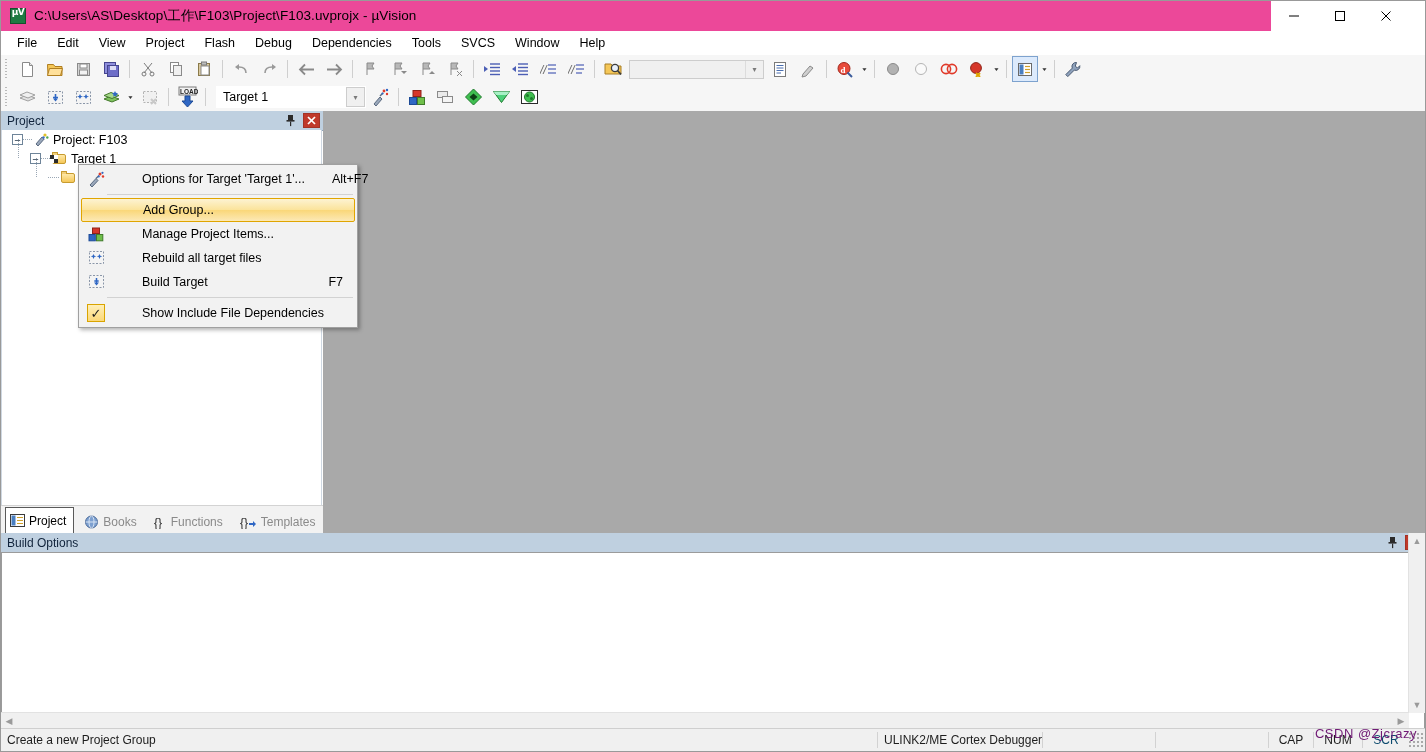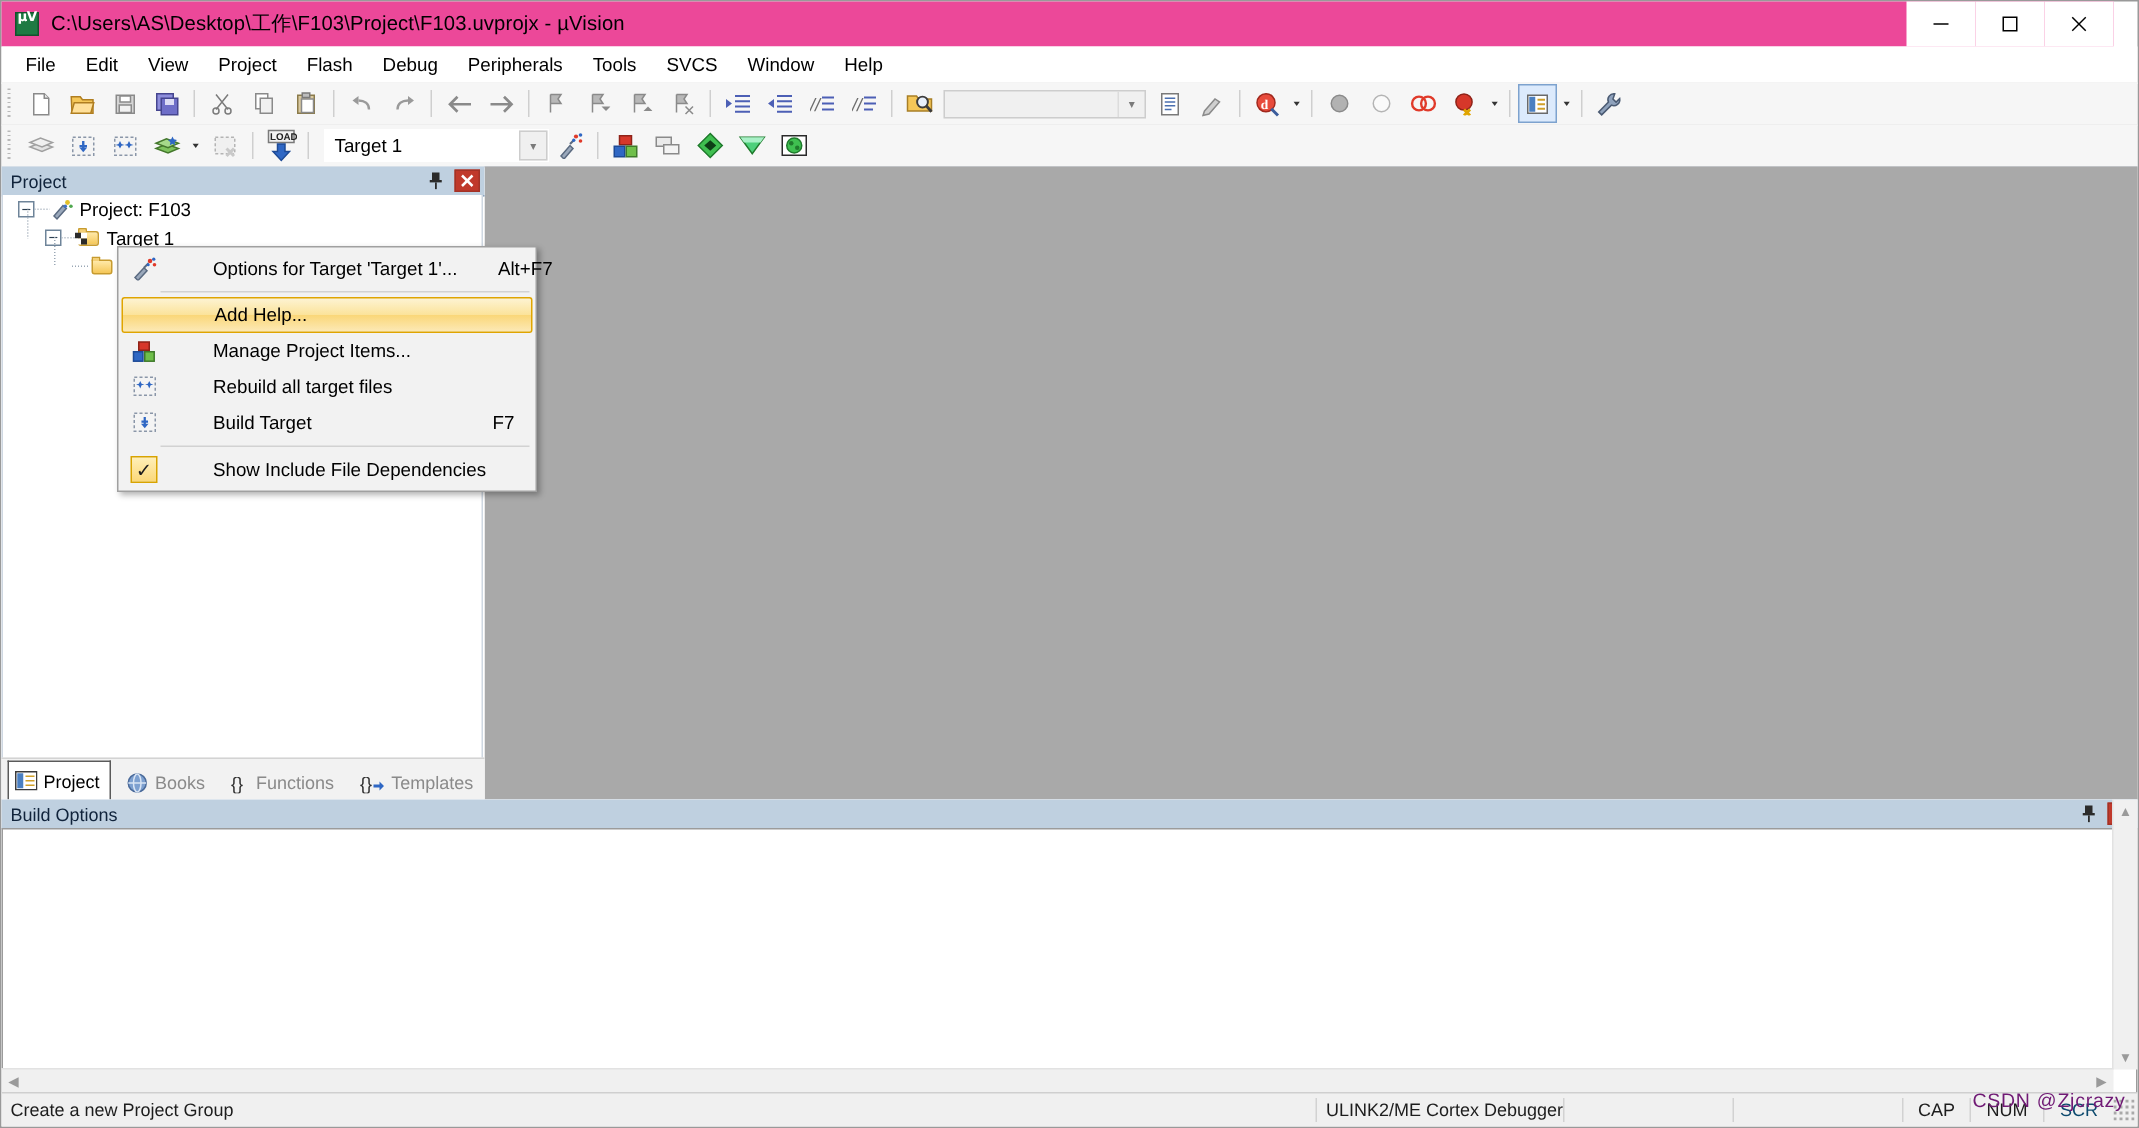--- a/index.html
+++ b/index.html
@@ -349,21 +349,21 @@
     </div>
   </div>
 
   <div class="menubar">
     <div class="menu-item">File</div>
     <div class="menu-item">Edit</div>
     <div class="menu-item">View</div>
     <div class="menu-item">Project</div>
     <div class="menu-item">Flash</div>
     <div class="menu-item">Debug</div>
-    <div class="menu-item">Peripherals</div>
+    <div class="menu-item">Dependencies</div>
     <div class="menu-item">Tools</div>
     <div class="menu-item">SVCS</div>
     <div class="menu-item">Window</div>
     <div class="menu-item">Help</div>
   </div>
 
   <div class="toolbar toolbar-1">
     <div class="grip"></div>
 
     <div class="tb-btn">
@@ -843,21 +843,21 @@
         </svg>
       </span>
       <span class="ctx-label">Options for Target 'Target 1'...</span>
       <span class="ctx-accel">Alt+F7</span>
     </div>
 
     <div class="ctx-sep"></div>
 
     <div class="ctx-item sel">
       <span class="ctx-icon"></span>
-      <span class="ctx-label">Add Help...</span>
+      <span class="ctx-label">Add Group...</span>
       <span class="ctx-accel"></span>
     </div>
 
     <div class="ctx-item">
       <span class="ctx-icon">
         <svg width="16" height="15" viewBox="0 0 16 15">
             <rect x="4.5" y="1" width="7" height="5.5" fill="#d6372a" stroke="#8f2318"></rect>
             <rect x="1" y="7.5" width="6.3" height="6.3" fill="#2f67c4" stroke="#1d4a96"></rect>
             <rect x="8.5" y="7.5" width="6.3" height="6.3" fill="#6fbf4a" stroke="#3f7a2b"></rect>
           </svg>

